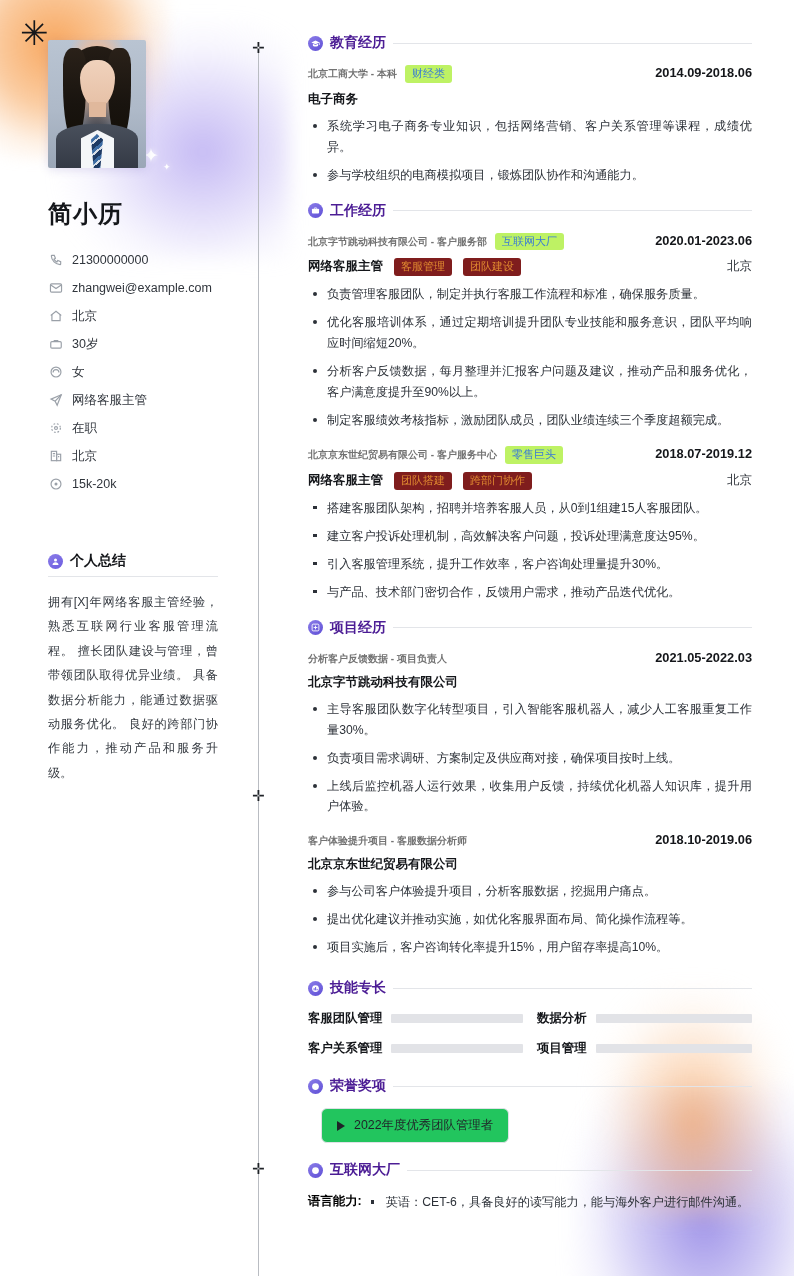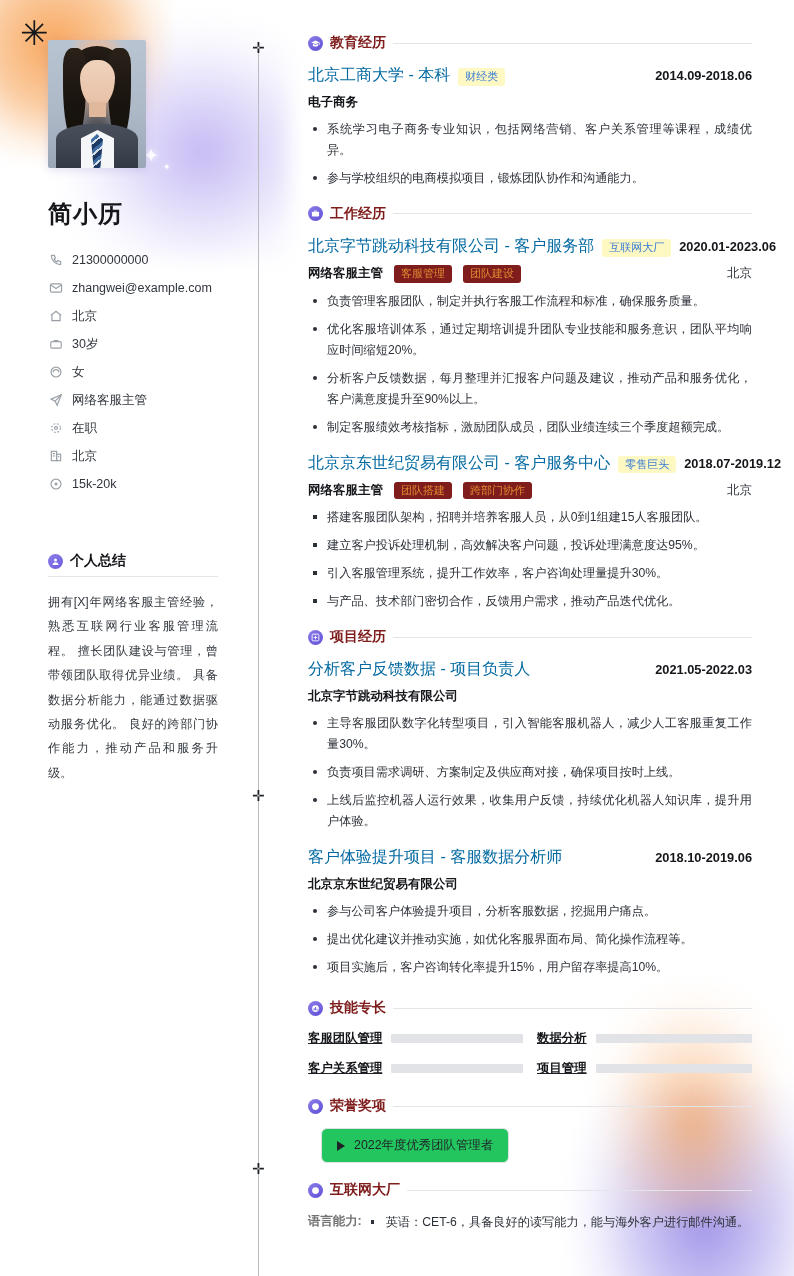--- a/index.html
+++ b/index.html
@@ -154,67 +154,67 @@
   .sec-head {
     display: flex; align-items: center; gap: 7px; margin-bottom: 13px;
   }
   .sec-head .sec-ico {
     width: 15px; height: 15px; border-radius: 50%; flex: 0 0 15px;
     background: linear-gradient(145deg, #8b7de8, #5f4fd6);
     display: flex; align-items: center; justify-content: center;
   }
   .sec-head .sec-ico svg { width: 9px; height: 9px; display: block; fill: #fff; }
   .sec-head .sec-title {
-    font-size: 14px; font-weight: 700; color: #7f1d1d; white-space: nowrap;
+    font-size: 14px; font-weight: 700; color: #4c1d95; white-space: nowrap;
   }
   .sec-head .sec-rule { flex: 1 1 auto; height: 1px; background: #e3e5e9; }
 
   .entry { margin-bottom: 13px; }
   .entry:last-child { margin-bottom: 0; }
   .row-top {
     display: flex; align-items: baseline; gap: 8px; margin-bottom: 8px;
   }
   .row-top .org {
-    font-size: 16px; font-weight: 400; color: #0369a1; white-space: nowrap;
+    font-size: 10px; font-weight: 700; color: #737373; white-space: nowrap;
   }
   .row-top .date {
     margin-left: auto; font-size: 12.8px; font-weight: 700; color: #14161a;
     white-space: nowrap;
   }
   .row-sub {
     display: flex; align-items: baseline; gap: 11px; margin-bottom: 8px;
   }
   .row-sub .role { font-size: 12.5px; font-weight: 700; color: #14161a; white-space: nowrap; }
   .row-sub .loc { margin-left: auto; font-size: 12.5px; color: #30353c; }
   .plain-sub { font-size: 12.5px; font-weight: 700; color: #14161a; margin-bottom: 8px; }
 
   .tag {
     display: inline-block; padding: 2px 7px; border-radius: 3px;
     font-size: 11px; line-height: 1.25; white-space: nowrap;
   }
-  .tag-blue { background: #fef9c3; color: #3a7bd5; }
+  .tag-blue { background: #bef264; color: #3a7bd5; }
   .tag-orange { background: #7f1d1d; color: #e08a30; }
 
   ul.bullets { list-style: none; }
   ul.bullets li {
     position: relative; padding-left: 19px; margin-bottom: 7px;
     font-size: 12.2px; line-height: 1.72; color: #2c3138; text-align: justify;
   }
   ul.bullets li:last-child { margin-bottom: 0; }
   ul.bullets li::before {
     content: ""; position: absolute; left: 5px; top: 8px;
     width: 4px; height: 4px; border-radius: 50%; background: #2c3138;
   }
   ul.bullets.square li::before { border-radius: 0; width: 3.5px; height: 3.5px; }
 
   
   .skill-grid {
     display: grid; grid-template-columns: 1fr 1fr; column-gap: 14px; row-gap: 13px;
   }
-  .skill-row { display: flex; align-items: center; gap: 9px; text-decoration: underline; }
+  .skill-row { display: flex; align-items: center; gap: 9px; }
   .skill-row .sk-name {
     font-size: 12.4px; font-weight: 700; color: #14161a; white-space: nowrap;
   }
   .skill-row .sk-track {
     flex: 1 1 auto; height: 9px; background: #e2e3e7; border-radius: 1px;
     overflow: hidden; position: relative;
   }
   .skill-row .sk-fill {
     height: 100%; background: #6f6ad8;
     clip-path: polygon(0 0, 100% 0, calc(100% - 5px) 100%, 0 100%);
@@ -227,21 +227,21 @@
     padding: 8px 15px; font-size: 12.4px; color: #1f2328; background: #22c55e;
   }
   .award-chip .tri {
     width: 0; height: 0; border-left: 8px solid #1f2328;
     border-top: 5px solid transparent; border-bottom: 5px solid transparent;
   }
 
   
   .other-row { display: flex; align-items: flex-start; gap: 2px; }
   .other-row .ol-label {
-    font-size: 12.4px; font-weight: 700; color: #737373; white-space: nowrap;
+    font-size: 12.4px; font-weight: 700; color: #000000; white-space: nowrap;
     padding-top: 1px;
   }
   .other-row ul.bullets { flex: 1 1 auto; }
   .other-row ul.bullets li { padding-left: 22px; margin-bottom: 0; }
   .other-row ul.bullets li::before {
     border-radius: 0; width: 3.5px; height: 3.5px; left: 7px;
   }
 </style>
 </head>
 <body>

